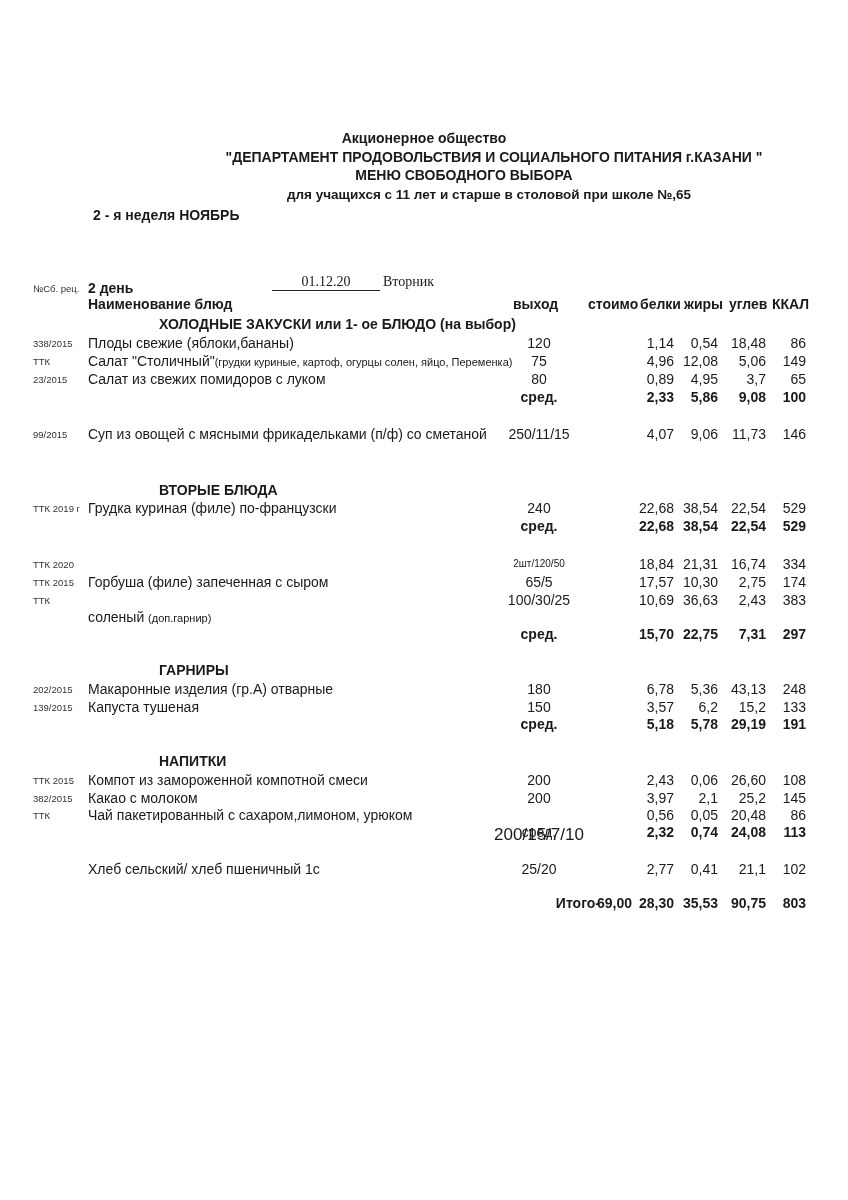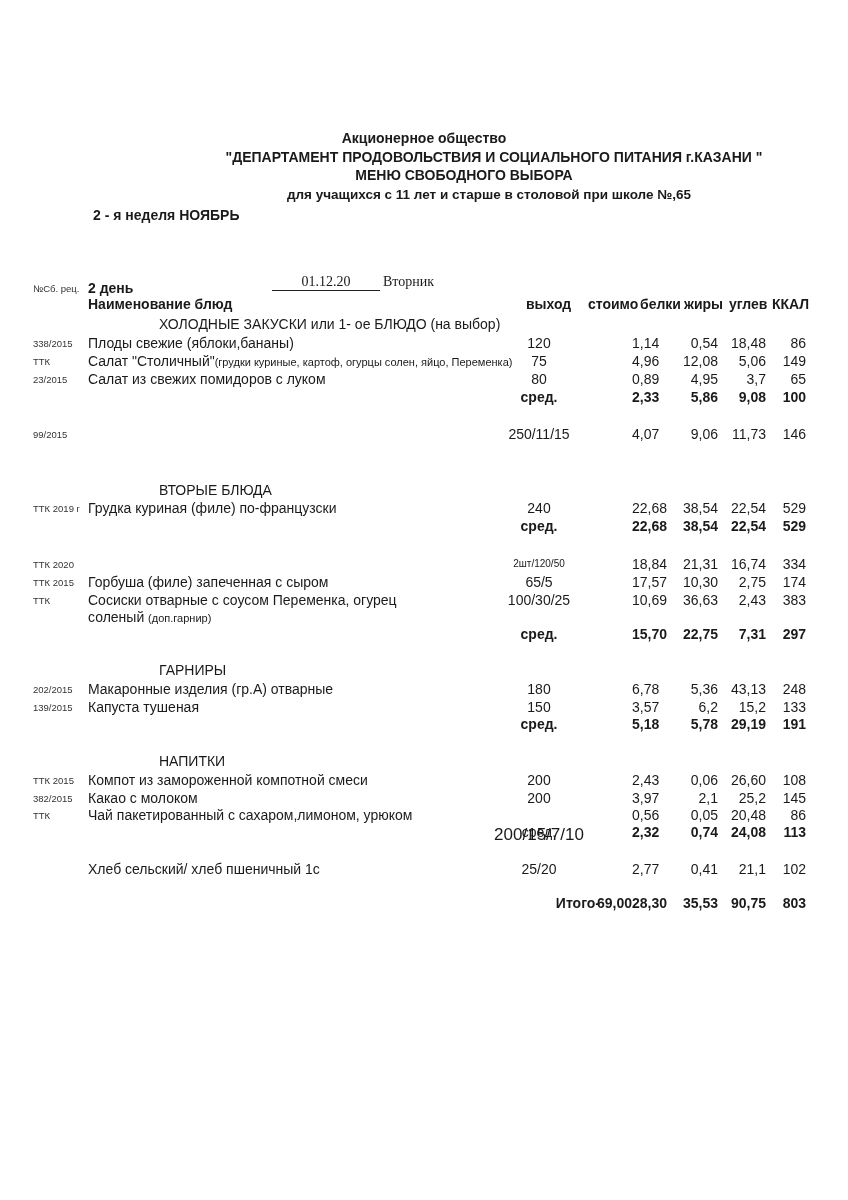--- a/index.html
+++ b/index.html
@@ -4,51 +4,51 @@
 <style>
   html, body { margin: 0; padding: 0; background: #ffffff; }
   body { width: 848px; height: 1200px; position: relative; overflow: hidden;
          font-family: "Liberation Sans", sans-serif; color: #1a1a1a; }
   .abs { position: absolute; white-space: nowrap; }
   .title { font-weight: bold; font-size: 14px; padding-left: 29px; }
   .b { font-weight: bold; }
   .code { font-size: 9.5px; color: #333; }
   .name { font-size: 14px; }
   .sub { font-size: 11px; }
-  .sect { font-weight: normal; font-size: 14px; }
+  .sect { font-weight: bold; font-size: 14px; }
   .serif { font-family: "Liberation Serif", serif; font-size: 14px; }
   .uline { border-bottom: 1px solid #222; }
   .row { position: absolute; left: 0; width: 848px; height: 18px; }
   .row > span { position: absolute; top: 0; white-space: nowrap; }
   .c-code { left: 33px; top: 3px !important; }
   .c-name { left: 88px; }
   .c-out { left: 478px; width: 122px; text-align: center; }
   .c-cost { left: 590px; width: 42px; text-align: right; }
-  .c-prot { left: 632px; width: 42px; }
+  .c-prot { left: 632px; width: 42px; text-align: right; }
   .c-fat { left: 674px; width: 44px; text-align: right; }
   .c-carb { left: 718px; width: 48px; text-align: right; }
   .c-kcal { left: 766px; width: 40px; text-align: right; }
 </style>
 </head>
 <body>
 
 <div class="abs title" style="left:0;width:790px;text-align:center;top:130px;">Акционерное  общество</div>
 <div class="abs title" style="left:0;width:930px;text-align:center;top:149px;">"ДЕПАРТАМЕНТ  ПРОДОВОЛЬСТВИЯ И СОЦИАЛЬНОГО ПИТАНИЯ г.КАЗАНИ "</div>
 <div class="abs title" style="left:0;width:870px;text-align:center;top:167px;">МЕНЮ  СВОБОДНОГО  ВЫБОРА</div>
 <div class="abs title" style="left:0;width:920px;text-align:center;top:187px;font-size:13.5px;">для  учащихся с 11 лет и старше  в  столовой при школе   №,65</div>
 <div class="abs title" style="left:64px;top:207px;">2 - я неделя  НОЯБРЬ</div>
 
 <span class="abs code" style="left:33px;top:283px;">№Сб. рец.</span>
 <span class="abs b" style="left:88px;top:280px;font-size:14px;">2 день</span>
 <span class="abs serif uline" style="left:272px;top:274px;width:108px;text-align:center;">01.12.20</span>
 <span class="abs serif" style="left:383px;top:274px;">Вторник</span>
 
 <div class="row b" style="top:296px;font-size:14px;">
   <span class="c-name">Наименование  блюд</span>
-  <span style="left:526px;">выход</span>
+  <span style="left:513px;">выход</span>
   <span style="left:588px;">стоимо</span>
   <span style="left:640px;">белки</span>
   <span style="left:684px;">жиры</span>
   <span style="left:729px;">углев</span>
   <span style="left:772px;">ККАЛ</span>
 </div>
 
 <div class="abs sect" style="left:159px;top:316px;">ХОЛОДНЫЕ  ЗАКУСКИ  или 1- ое БЛЮДО (на выбор)</div>
 
 <div class="row name" style="top:335px;">
@@ -81,20 +81,21 @@
 <div class="row name b" style="top:389px;">
   <span class="c-out">сред.</span>
   <span class="c-prot">2,33</span>
   <span class="c-fat">5,86</span>
   <span class="c-carb">9,08</span>
   <span class="c-kcal">100</span>
 </div>
 
 <div class="row name" style="top:426px;">
   <span class="c-code code">99/2015</span>
+  <span class="c-name">Суп из овощей с мясными фрикадельками (п/ф) со сметаной</span>
   <span class="c-out">250/11/15</span>
   <span class="c-prot">4,07</span>
   <span class="c-fat">9,06</span>
   <span class="c-carb">11,73</span>
   <span class="c-kcal">146</span>
 </div>
 
 <div class="abs sect" style="left:159px;top:482px;">ВТОРЫЕ  БЛЮДА</div>
 <div class="row name" style="top:500px;">
   <span class="c-code code" style="left:33px;">ТТК 2019 г</span>
@@ -125,21 +126,20 @@
   <span class="c-code code">ТТК 2015</span>
   <span class="c-name">Горбуша (филе) запеченная с сыром</span>
   <span class="c-out">65/5</span>
   <span class="c-prot">17,57</span>
   <span class="c-fat">10,30</span>
   <span class="c-carb">2,75</span>
   <span class="c-kcal">174</span>
 </div>
 <div class="row name" style="top:592px;">
   <span class="c-code code">ТТК</span>
-  <span class="c-name">Сосиски отварные с соусом Переменка, огурец</span>
   <span class="c-out">100/30/25</span>
   <span class="c-prot">10,69</span>
   <span class="c-fat">36,63</span>
   <span class="c-carb">2,43</span>
   <span class="c-kcal">383</span>
 </div>
 <div class="row name" style="top:609px;padding-left:27px;">
   <span class="c-name"><span>соленый</span> <span class="sub">(доп.гарнир)</span></span>
 </div>
 <div class="row name b" style="top:626px;">

